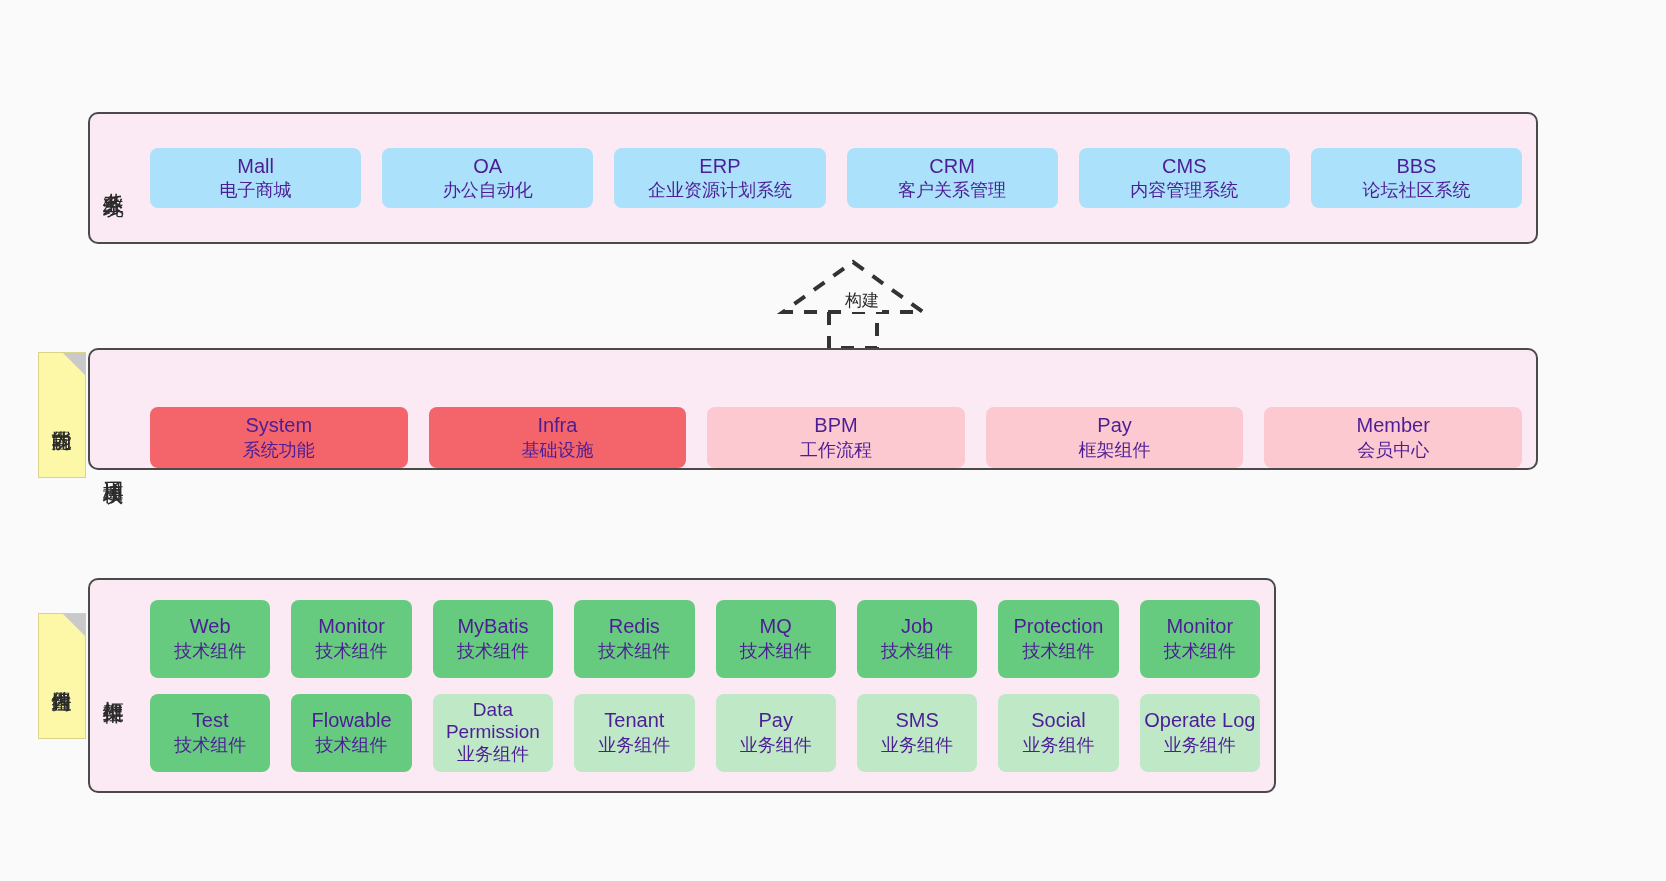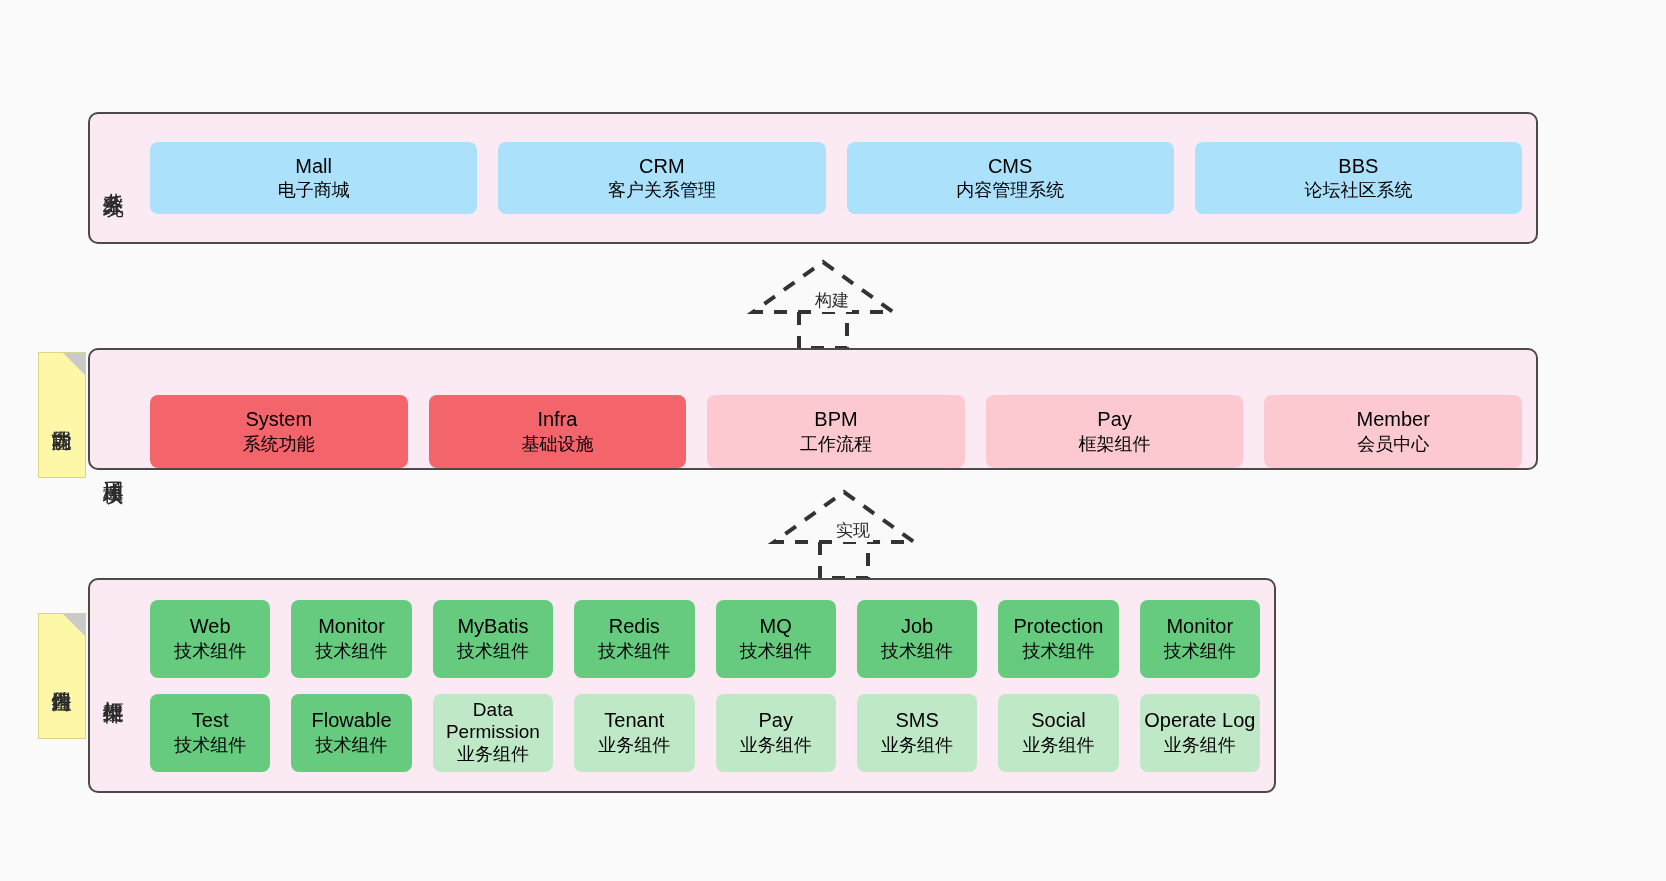--- a/index.html
+++ b/index.html
@@ -63,23 +63,23 @@
 
   
   .node {
     flex: 1 1 0;
     border-radius: 8px;
     display: flex;
     flex-direction: column;
     align-items: center;
     justify-content: center;
     text-align: center;
-    color: #000000;
+    color: #4c1d95;
     line-height: 1.28;
-    padding: 12px 4px;
+    padding: 6px 4px;
     user-select: none;
   }
   .node .en { font-size: 20px; }
   .node .cn { font-size: 18px; }
   .node.three-line .en { font-size: 19px; line-height: 1.18; }
 
   .sky     { background: #ace1fb; }
   .redc    { background: #f4646b; }
   .pinkc   { background: #fcc9d1; }
   .greenc  { background: #66cb7f; }
@@ -135,36 +135,44 @@
 
   <div class="layer" id="layer-business" style="left:88px; top:112px; width:1450px; height:132px;">
     <div class="layer-title">业务系统</div>
     <div class="layer-body">
       <div class="row">
         <div class="node sky">
           <span class="en">Mall</span>
           <span class="cn">电子商城</span>
         </div>
         <div class="node sky">
+          <span class="en">OA</span>
+          <span class="cn">办公自动化</span>
+        </div>
+        <div class="node sky">
+          <span class="en">ERP</span>
+          <span class="cn">企业资源计划系统</span>
+        </div>
+        <div class="node sky">
           <span class="en">CRM</span>
           <span class="cn">客户关系管理</span>
         </div>
         <div class="node sky">
           <span class="en">CMS</span>
           <span class="cn">内容管理系统</span>
         </div>
         <div class="node sky">
           <span class="en">BBS</span>
           <span class="cn">论坛社区系统</span>
         </div>
       </div>
     </div>
   </div>
 
-  <div class="connector" style="left:750px; top:258px; width:146px; height:92px;font-family:Liberation Mono, monospace;">
+  <div class="connector" style="left:780px; top:258px; width:146px; height:92px;font-family:Liberation Mono, monospace;">
     <svg width="146" height="92" viewBox="0 0 146 92">
 
       <path d="M 73 4 L 143 54 L 3 54 Z" fill="none" stroke="#333333" stroke-width="4" stroke-dasharray="13 11" stroke-linecap="butt"></path>
 
       <path d="M 49 54 L 49 90 L 97 90 L 97 54" fill="none" stroke="#333333" stroke-width="4" stroke-dasharray="13 11" stroke-linecap="butt"></path>
     </svg>
     <span class="conn-label" style="left:62px; top:31px;">构建</span>
   </div>
 
   <div class="note" style="left:38px; top:352px; width:48px; height:126px;">
@@ -192,27 +200,20 @@
           <span class="cn">框架组件</span>
         </div>
         <div class="node pinkc">
           <span class="en">Member</span>
           <span class="cn">会员中心</span>
         </div>
       </div>
     </div>
   </div>
 
-  <div class="connector" style="left:771px; top:488px; width:146px; height:92px;">
-    <svg width="146" height="92" viewBox="0 0 146 92">
-      <path d="M 73 4 L 143 54 L 3 54 Z" fill="none" stroke="#333333" stroke-width="4" stroke-dasharray="13 11" stroke-linecap="butt"></path>
-      <path d="M 49 54 L 49 90 L 97 90 L 97 54" fill="none" stroke="#333333" stroke-width="4" stroke-dasharray="13 11" stroke-linecap="butt"></path>
-    </svg>
-    <span class="conn-label" style="left:62px; top:31px;">实现</span>
-  </div>
 
   <div class="note" style="left:38px; top:613px; width:48px; height:126px;">
     <span>内置组件</span>
   </div>
 
   <div class="layer" id="layer-framework" style="left:88px; top:578px; width:1188px; height:215px;">
     <div class="layer-title">框架组件</div>
     <div class="layer-body">
 
       <div class="row" style="height:78px;">

